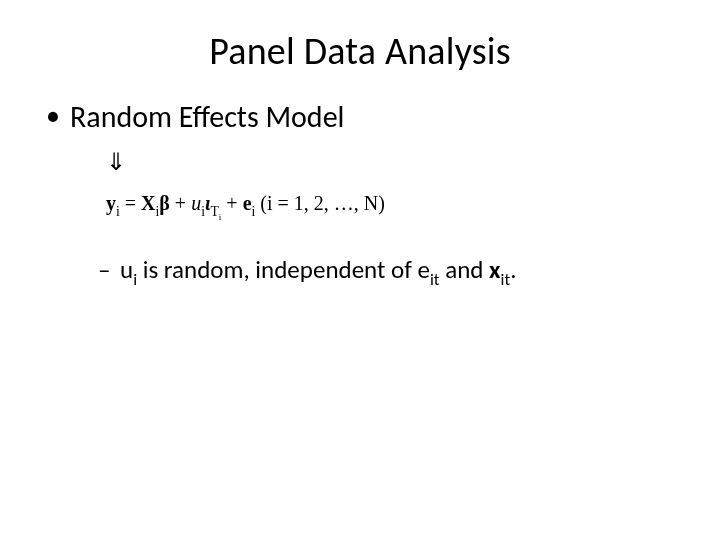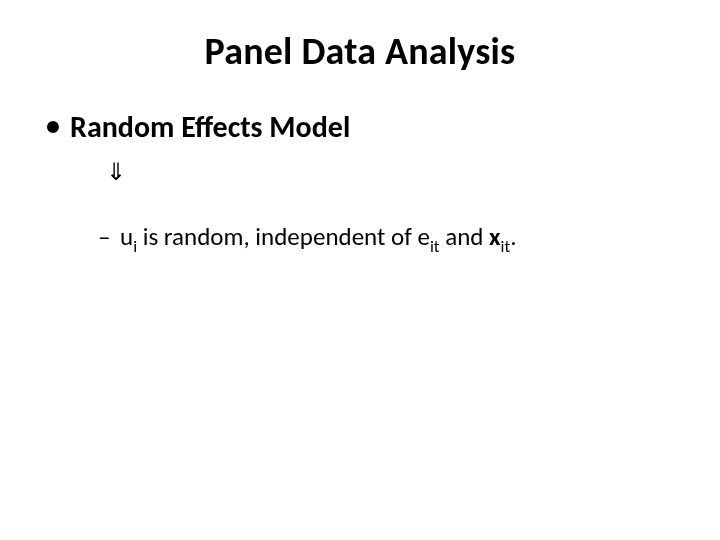--- a/index.html
+++ b/index.html
@@ -13,27 +13,27 @@
     overflow: hidden;
   }
   .slide {
     width: 100%;
     height: 100%;
     padding: 28px 42px 40px 42px;
   }
   .title {
     text-align: center;
     font-size: 38px;
-    font-weight: 700;
-    margin-bottom: 34px;
+    font-weight: 400;
+    margin-bottom: 24px;
     letter-spacing: 0.2px;
   }
   .bullet-1 {
     font-size: 30px;
-    font-weight: 700;
+    font-weight: 400;
     padding-left: 28px;
     position: relative;
     margin-bottom: 8px;
   }
   .bullet-1::before {
     content: "•";
     position: absolute;
     left: 4px;
     top: 0;
     font-size: 28px;
@@ -73,20 +73,23 @@
 <body>
 
 <div class="slide">
 
   <h1 class="title">Panel Data Analysis</h1>
 
   <div class="bullet-1">Random Effects Model</div>
 
   <div class="equation-block">
     <div class="arrow">⇓</div>
+    <div class="eq-line">
+      <span class="bold">y</span><span class="sub">i</span><span> = </span><span class="bold">X</span><span class="sub">i</span><span class="bold">β</span><span> + </span><i>u</i><span class="sub">i</span><i class="bold">ι</i><span class="sub"><span>T</span><span class="sub">i</span></span><span> + </span><span class="bold">e</span><span class="sub">i</span><span>  (i = 1, 2, …, N)</span>
+    </div>
   </div>
 
   <div class="bullet-2">
     <span>u</span><span class="sub">i</span><span> is random, independent of e</span><span class="sub">it</span><span> and </span><span class="bold">x</span><span class="sub">it</span><span>.</span>
   </div>
 
 
 </div>
 
 </body></html>

